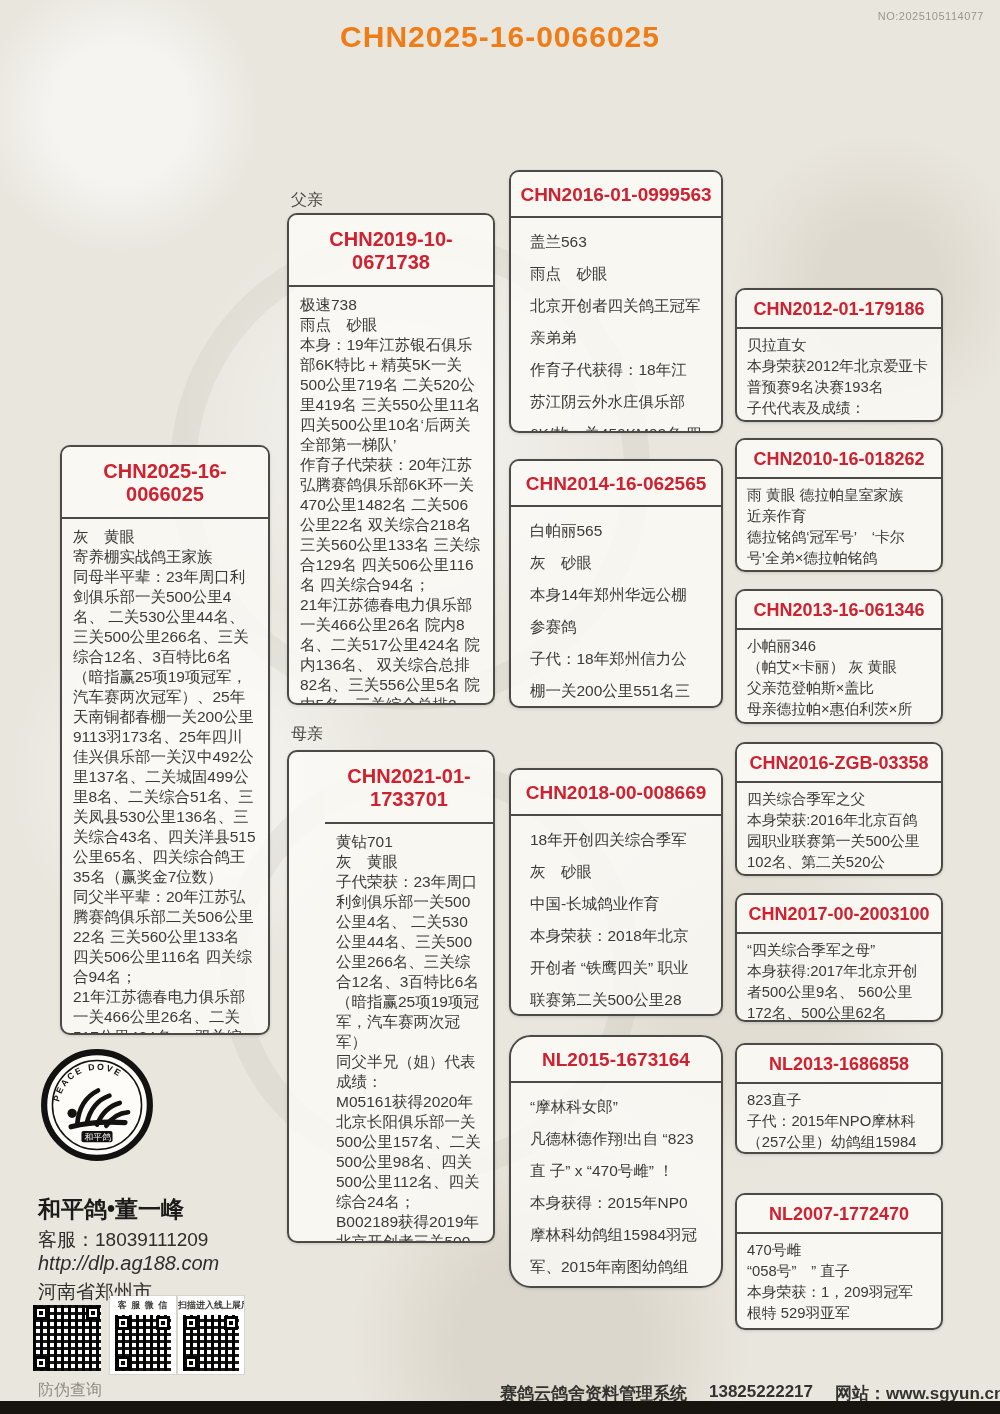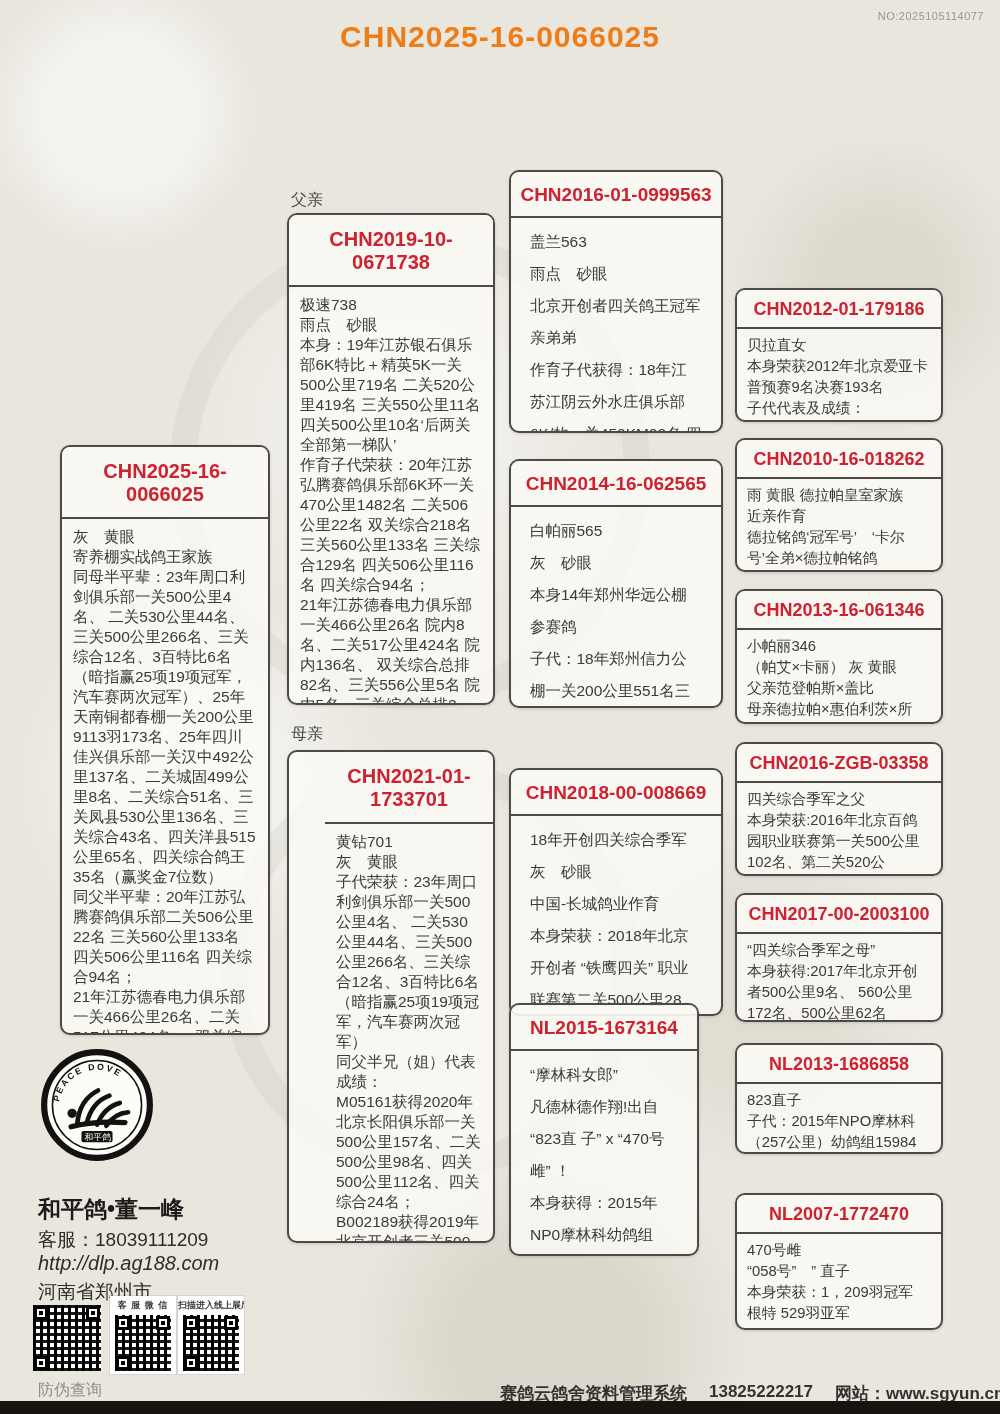--- a/index.html
+++ b/index.html
@@ -125,21 +125,21 @@
 本身14年郑州华远公棚参赛鸽
 子代：18年郑州信力公棚一关200公里551名三关430公里15名决赛530公里100名双关综合季军；18</div>
   </div>
   <div class="pbox b-mid" style="left:509px; top:748px; width:214px; height:248px;margin-top:20px;">
     <div class="ttl">CHN2018-00-008669</div>
     <div class="bd">18年开创四关综合季军
 灰　砂眼
 中国-长城鸽业作育
 本身荣获：2018年北京开创者 “铁鹰四关” 职业联赛第二关500公里28名、第三关560公亚军、第四关500公里15名、四关综</div>
   </div>
-  <div class="pbox b-mid" style="left:509px; top:1003px; width:190px; height:253px;">
+  <div class="pbox b-mid" style="left:509px; top:1035px; width:214px; height:253px;border-radius:22px;">
     <div class="ttl">NL2015-1673164</div>
     <div class="bd">“摩林科女郎”
 凡德林德作翔!出自 “823直 子” x “470号雌” ！
 本身获得：2015年NP0摩林科幼鸽组15984羽冠军、2015年南图幼鸽组1626羽26位；
 子代代表成绩：  K00398</div>
   </div>
 
   <div class="pbox b-sm" style="left:735px; top:288px; width:208px; height:134px;">
     <div class="ttl">CHN2012-01-179186</div>
     <div class="bd">贝拉直女

